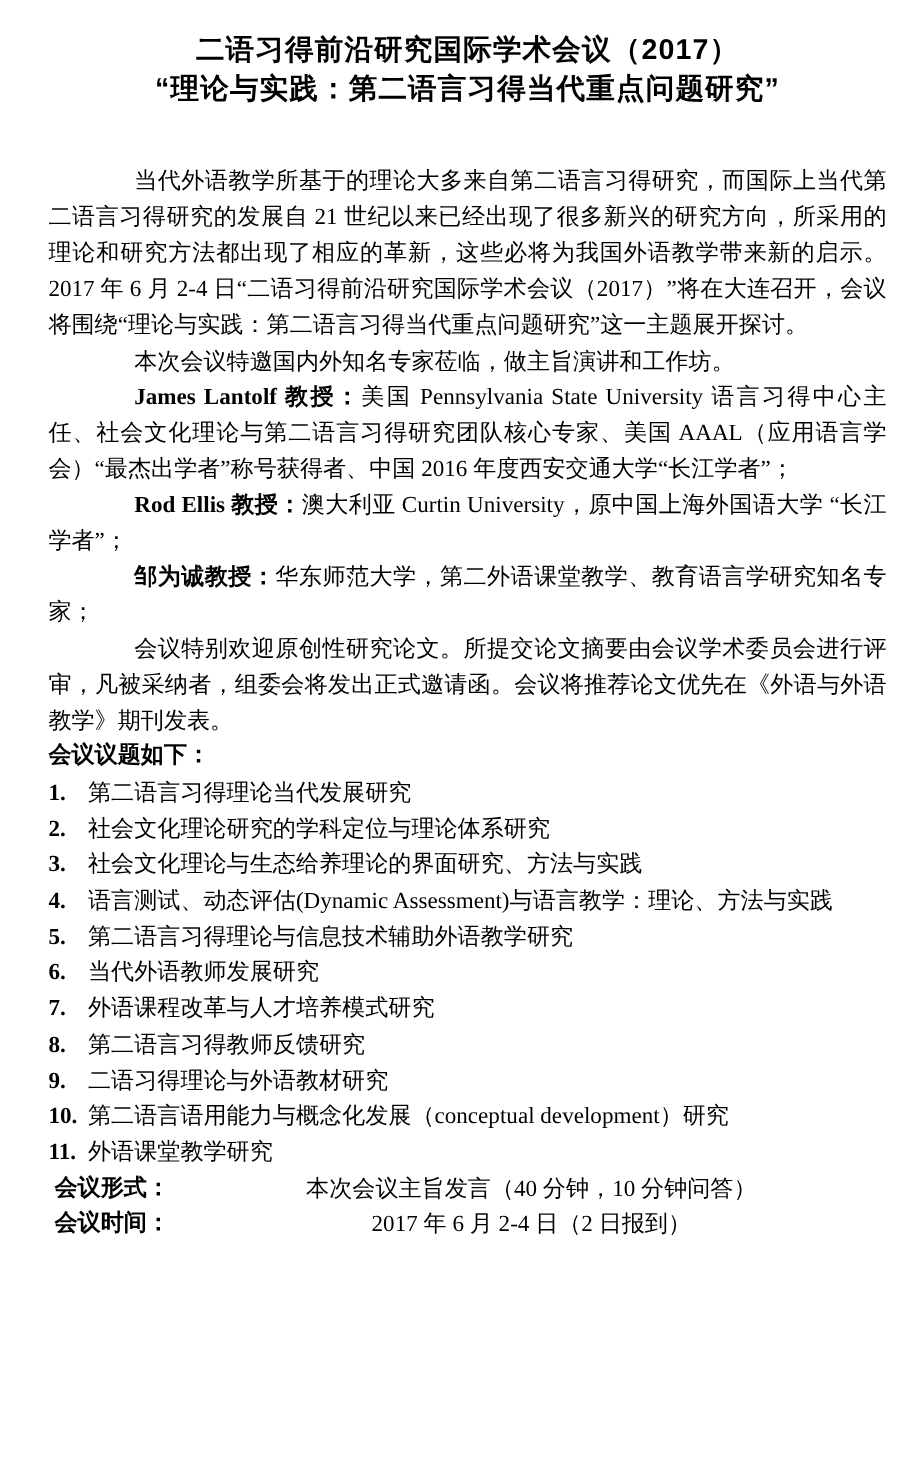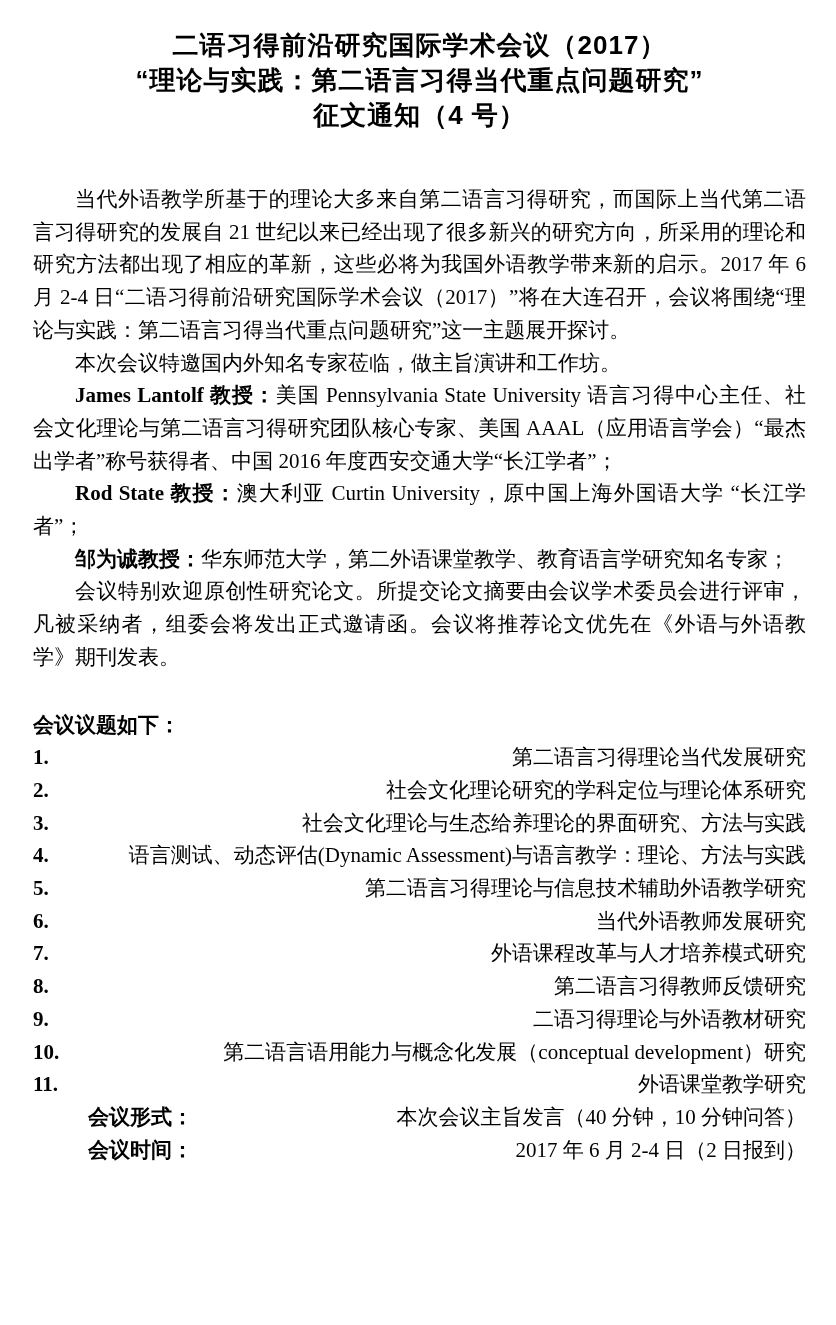--- a/index.html
+++ b/index.html
@@ -7,82 +7,80 @@
   body {
     width: 836px;
     height: 1325px;
     overflow: hidden;
     color: #000000;
     font-family: "Liberation Serif", "DejaVu Serif", serif;
   }
   .page {
     width: 836px;
     height: 1325px;
-    padding: 28px 30px 0 33px;
+    padding: 28px 30px 0 44px;
   }
   
   .doc-title {
     font-family: "Liberation Sans", "DejaVu Sans", sans-serif;
     font-weight: 700;
     font-size: 26px;
     line-height: 35px;
     text-align: center;
     letter-spacing: 1px;
     margin-bottom: 50px;
   }
   
   .doc-body {
     font-size: 21px;
     line-height: 32.7px;
     text-align: justify;
     text-justify: inter-ideograph;
   }
   .para { text-indent: 42px; }
-  .para-lead { font-weight: 700; }
+  .para-lead { font-weight: 700; margin-left: 36px; }
   .section-heading {
     font-family: "Liberation Sans", "DejaVu Sans", sans-serif;
     font-weight: 700;
     text-align: left;
-    margin-top: 35px;
   }
   .agenda-item { display: flex; text-align: left; }
   .agenda-num {
     flex: 0 0 36px;
     font-weight: 700;
   }
-  .agenda-text { flex: 1; text-align: right; }
-  .kv-row { display: flex; text-align: right; margin-left: 44px; }
+  .agenda-text { flex: 1; }
+  .kv-row { display: flex; text-align: center; }
   .kv-label {
     flex: 0 0 116px;
     font-family: "Liberation Sans", "DejaVu Sans", sans-serif;
     font-weight: 700;
     white-space: nowrap;
   }
   .kv-content { flex: 1; }
 </style>
 </head>
 <body>
 
 <div class="page">
 
   <div class="doc-title">
     <div>二语习得前沿研究国际学术会议（2017）</div>
     <div>“理论与实践：第二语言习得当代重点问题研究”</div>
-    <div>征文通知（4 号）</div>
   </div>
 
   <div class="doc-body">
 
     <p class="para"><b class="para-lead"></b><span>当代外语教学所基于的理论大多来自第二语言习得研究，而国际上当代第二语言习得研究的发展自 21 世纪以来已经出现了很多新兴的研究方向，所采用的理论和研究方法都出现了相应的革新，这些必将为我国外语教学带来新的启示。2017 年 6 月 2-4 日“二语习得前沿研究国际学术会议（2017）”将在大连召开，会议将围绕“理论与实践：第二语言习得当代重点问题研究”这一主题展开探讨。</span></p>
 
     <p class="para"><b class="para-lead"></b><span>本次会议特邀国内外知名专家莅临，做主旨演讲和工作坊。</span></p>
 
     <p class="para"><b class="para-lead">James Lantolf 教授：</b><span>美国 Pennsylvania State University 语言习得中心主任、社会文化理论与第二语言习得研究团队核心专家、美国 AAAL（应用语言学会）“最杰出学者”称号获得者、中国 2016 年度西安交通大学“长江学者”；</span></p>
 
-    <p class="para"><b class="para-lead">Rod State 教授：</b><span>澳大利亚 Curtin University，原中国上海外国语大学 “长江学者”；</span></p>
+    <p class="para"><b class="para-lead">Rod Ellis 教授：</b><span>澳大利亚 Curtin University，原中国上海外国语大学 “长江学者”；</span></p>
 
 
     <p class="para"><b class="para-lead">邹为诚教授：</b><span>华东师范大学，第二外语课堂教学、教育语言学研究知名专家；</span></p>
 
 
     <p class="para"><b class="para-lead"></b><span>会议特别欢迎原创性研究论文。所提交论文摘要由会议学术委员会进行评审，凡被采纳者，组委会将发出正式邀请函。会议将推荐论文优先在《外语与外语教学》期刊发表。</span></p>
 
     <p class="section-heading">会议议题如下：</p>
 
     <div class="agenda-item">

